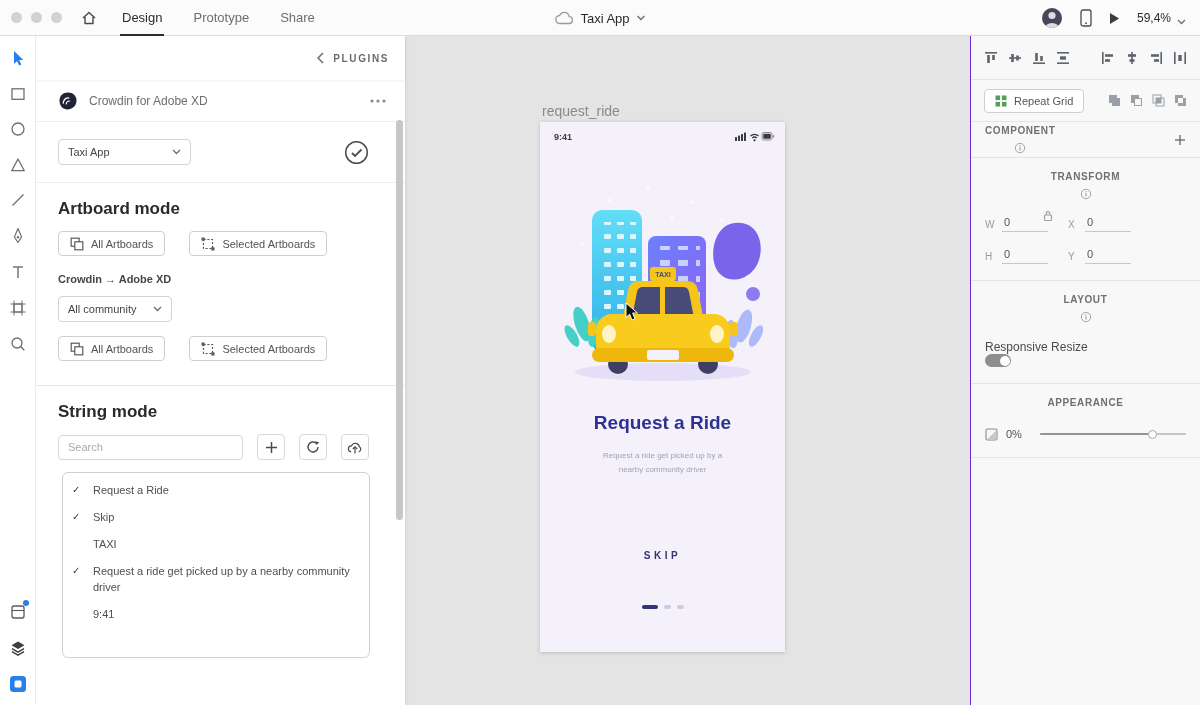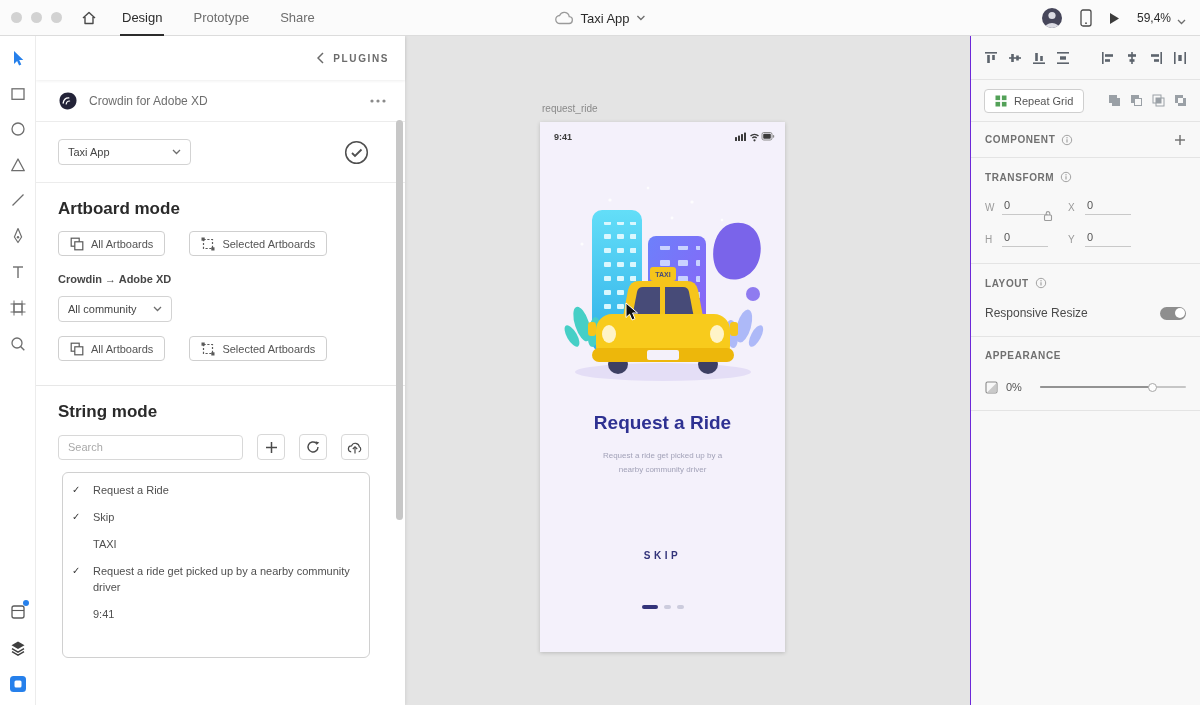--- a/index.html
+++ b/index.html
@@ -54,21 +54,21 @@
   .search-input::placeholder { color: #a9a9a9; }
   .icon-btn { width: 28px; height: 26px; border: 1px solid #d8d8d8; border-radius: 4px; background: #fff; display: inline-flex; align-items: center; justify-content: center; }
   .string-list { margin-left: 4px; width: 308px; height: 186px; border: 1px solid #d0d0d0; border-radius: 6px; background: #fff; overflow: hidden; padding-top: 4px; }
   .string-row { display: flex; padding: 6px 10px 5px 9px; font-size: 11px; color: #4f4f4f; line-height: 1.45; }
   .check { width: 21px; flex: none; color: #3a3a3a; font-size: 10px; }
   .string-label { flex: 1; padding-right: 6px; word-break: break-word; }
   .p-scrollbar { position: absolute; right: 2px; top: 84px; width: 7px; height: 400px; border-radius: 4px; background: #c7c7c7; }
 
   
   .canvas { flex: 1; position: relative; background: #e4e4e4; }
-  .artboard-label { position: absolute; left: 137px; top: 67px; font-size: 10px; color: #8a8a8a; }
+  .artboard-label { position: absolute; left: 137px; top: 67px; font-size: 14px; color: #8a8a8a; }
   .artboard { position: absolute; left: 135px; top: 86px; width: 245px; height: 530px; background: #f4f1fb; box-shadow: 0 1px 4px rgba(0,0,0,.18); }
   .ab-status { position: absolute; top: 9px; left: 14px; right: 10px; display: flex; justify-content: space-between; align-items: center; }
   .ab-time { font-size: 9px; font-weight: bold; color: #3c3c3c; }
   .ab-illo { position: absolute; top: 42px; left: 12px; }
   .ab-title { position: absolute; top: 290px; left: 0; width: 100%; text-align: center; font-size: 19px; font-weight: bold; color: #2e3192; }
   .ab-sub { position: absolute; top: 327px; left: 0; width: 100%; text-align: center; font-size: 8px; line-height: 14px; color: #a2a2b8; }
   .ab-skip { position: absolute; top: 428px; left: 0; width: 100%; text-align: center; font-size: 10px; font-weight: bold; letter-spacing: 3.5px; color: #33347a; }
   .ab-dots { position: absolute; top: 483px; left: 0; width: 100%; display: flex; justify-content: center; gap: 6px; align-items: center; }
   .dot-active { width: 16px; height: 3.5px; border-radius: 2px; background: #33347a; }
   .dot { width: 7px; height: 3.5px; border-radius: 2px; background: #ccccdd; }
@@ -77,28 +77,28 @@
   
   .right-panel { width: 230px; flex: none; background: #f8f8f8; border-left: 1px solid #6d28d9; position: relative; }
   .rp-row { display: flex; align-items: center; border-bottom: 1px solid #e4e4e4; }
   .align-row { height: 44px; padding: 0 13px; }
   .align-group { display: flex; gap: 10px; align-items: center; }
   .spacer { flex: 1; }
   .grid-row { height: 42px; padding: 0 13px; }
   .rg-btn { height: 24px; border: 1px solid #cfcfcf; border-radius: 4px; background: #fff; font-family: inherit; font-size: 11px; color: #555; display: inline-flex; gap: 7px; align-items: center; padding: 0 10px; }
   .bool-group { display: flex; gap: 9px; align-items: center; }
   .comp-row { height: 36px; padding: 0 14px; }
-  .rp-heading { font-size: 10px; letter-spacing: .6px; color: #707070; display: flex; align-items: center; gap: 6px; font-weight: bold; }
+  .rp-heading { font-size: 10px; letter-spacing: .6px; color: #707070; display: flex; align-items: center; gap: 6px; font-weight: bold; flex-direction: column; }
   .rp-section { padding: 13px 14px 16px; border-bottom: 1px solid #e4e4e4; position: relative; }
   .t-row { display: flex; align-items: center; margin-top: 16px; }
   .t-label { width: 11px; font-size: 10px; color: #9a9a9a; margin-right: 6px; }
   .t-label.second { margin-left: 20px; }
   .t-input { width: 46px; border: none; border-bottom: 1px solid #c9c9c9; background: transparent; font-size: 11px; color: #555; padding: 0 0 3px 2px; font-family: inherit; outline: none; }
   .lock-wrap { position: absolute; left: 72px; top: 52px; }
-  .resp-row { display: flex; align-items: center; margin-top: 17px; }
+  .resp-row { display: flex; margin-top: 17px; flex-direction: column; }
   .resp-label { font-size: 12px; color: #4a4a4a; }
   .toggle { width: 26px; height: 13px; border-radius: 7px; background: #8e8e8e; position: relative; }
   .toggle::after { content: ""; position: absolute; right: 1.5px; top: 1.5px; width: 10px; height: 10px; border-radius: 50%; background: #fff; }
   .op-row { display: flex; align-items: center; margin-top: 19px; }
   .op-val { font-size: 11px; color: #555; margin-left: 8px; }
   .slider { position: relative; height: 14px; flex: 1; margin-left: 18px; }
   .slider .track { position: absolute; top: 6px; left: 0; right: 0; height: 2px; background: #c6c6c6; border-radius: 1px; }
   .slider .fill { position: absolute; top: 6px; left: 0; width: 76%; height: 2px; background: #939393; border-radius: 1px; }
   .slider .handle { position: absolute; left: 74%; top: 2.5px; width: 9px; height: 9px; border-radius: 50%; background: #fdfdfd; border: 1px solid #a8a8a8; }
 </style>

